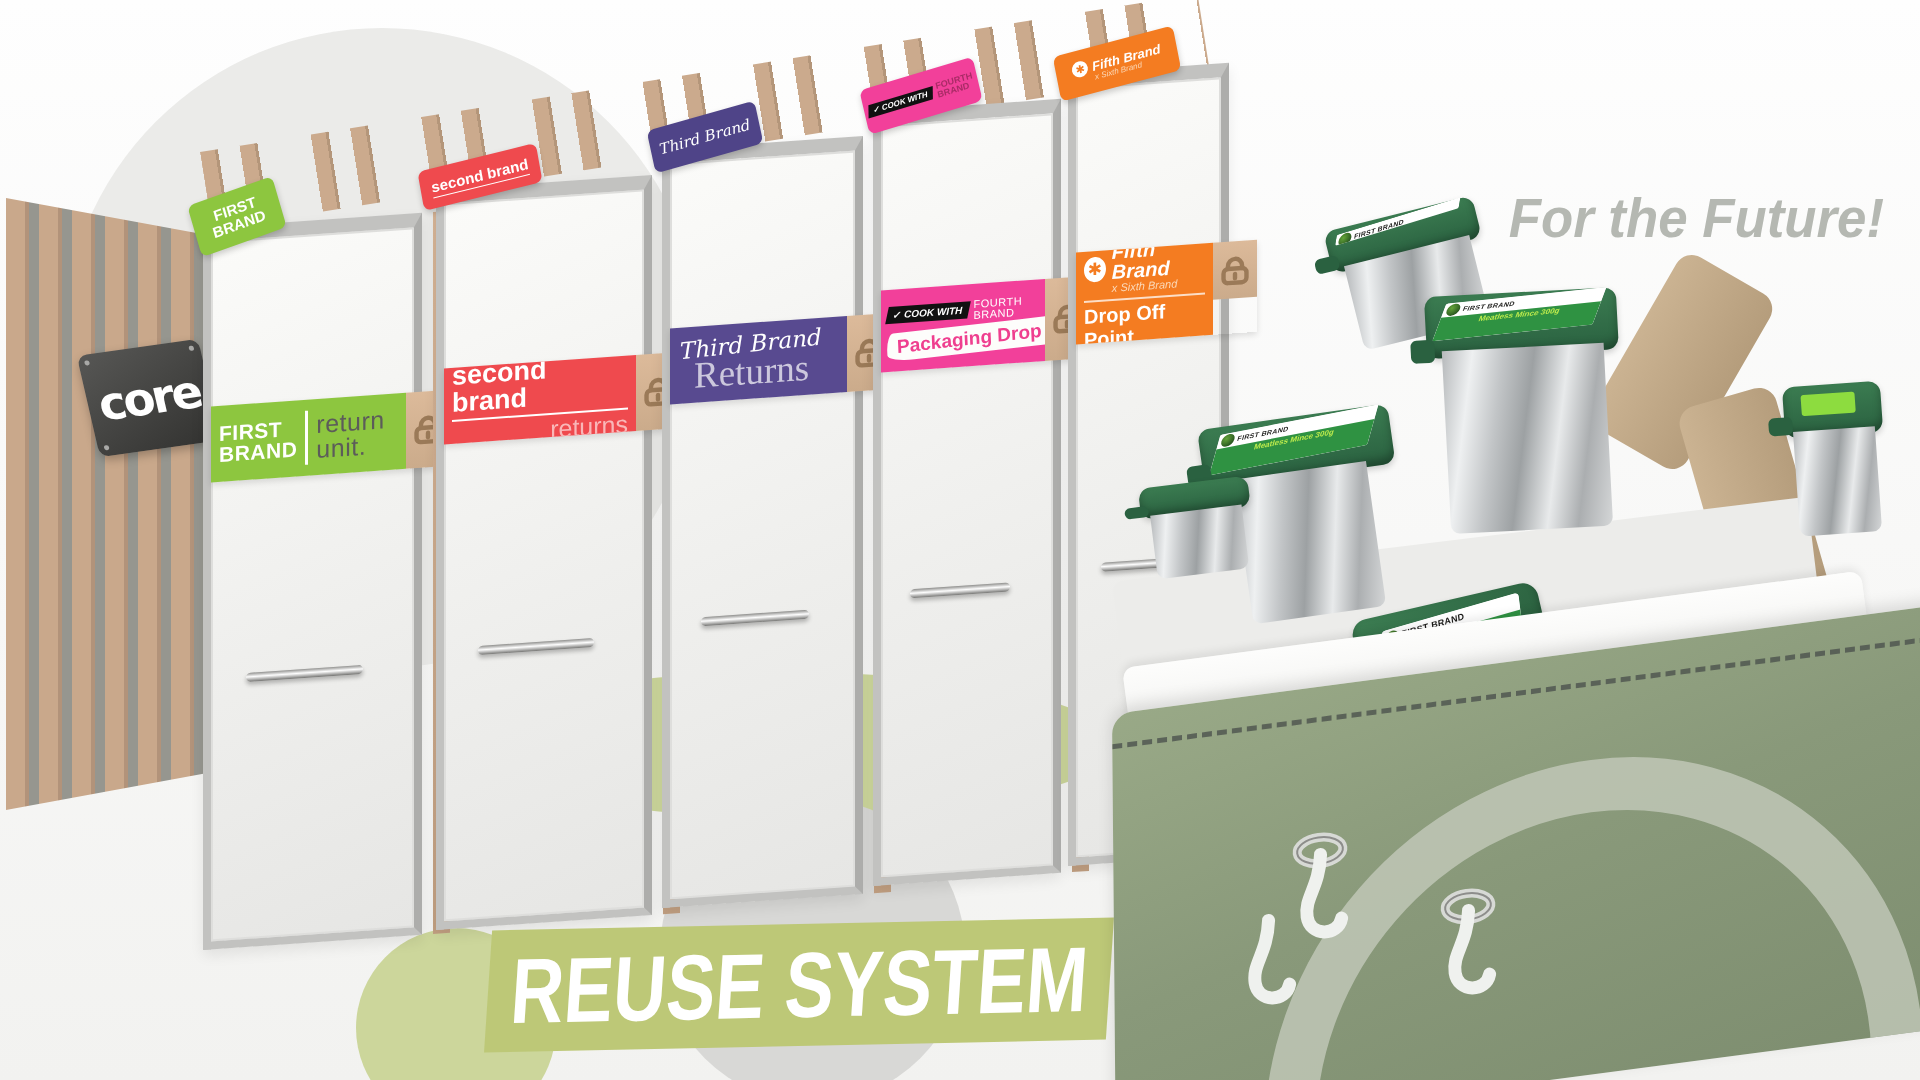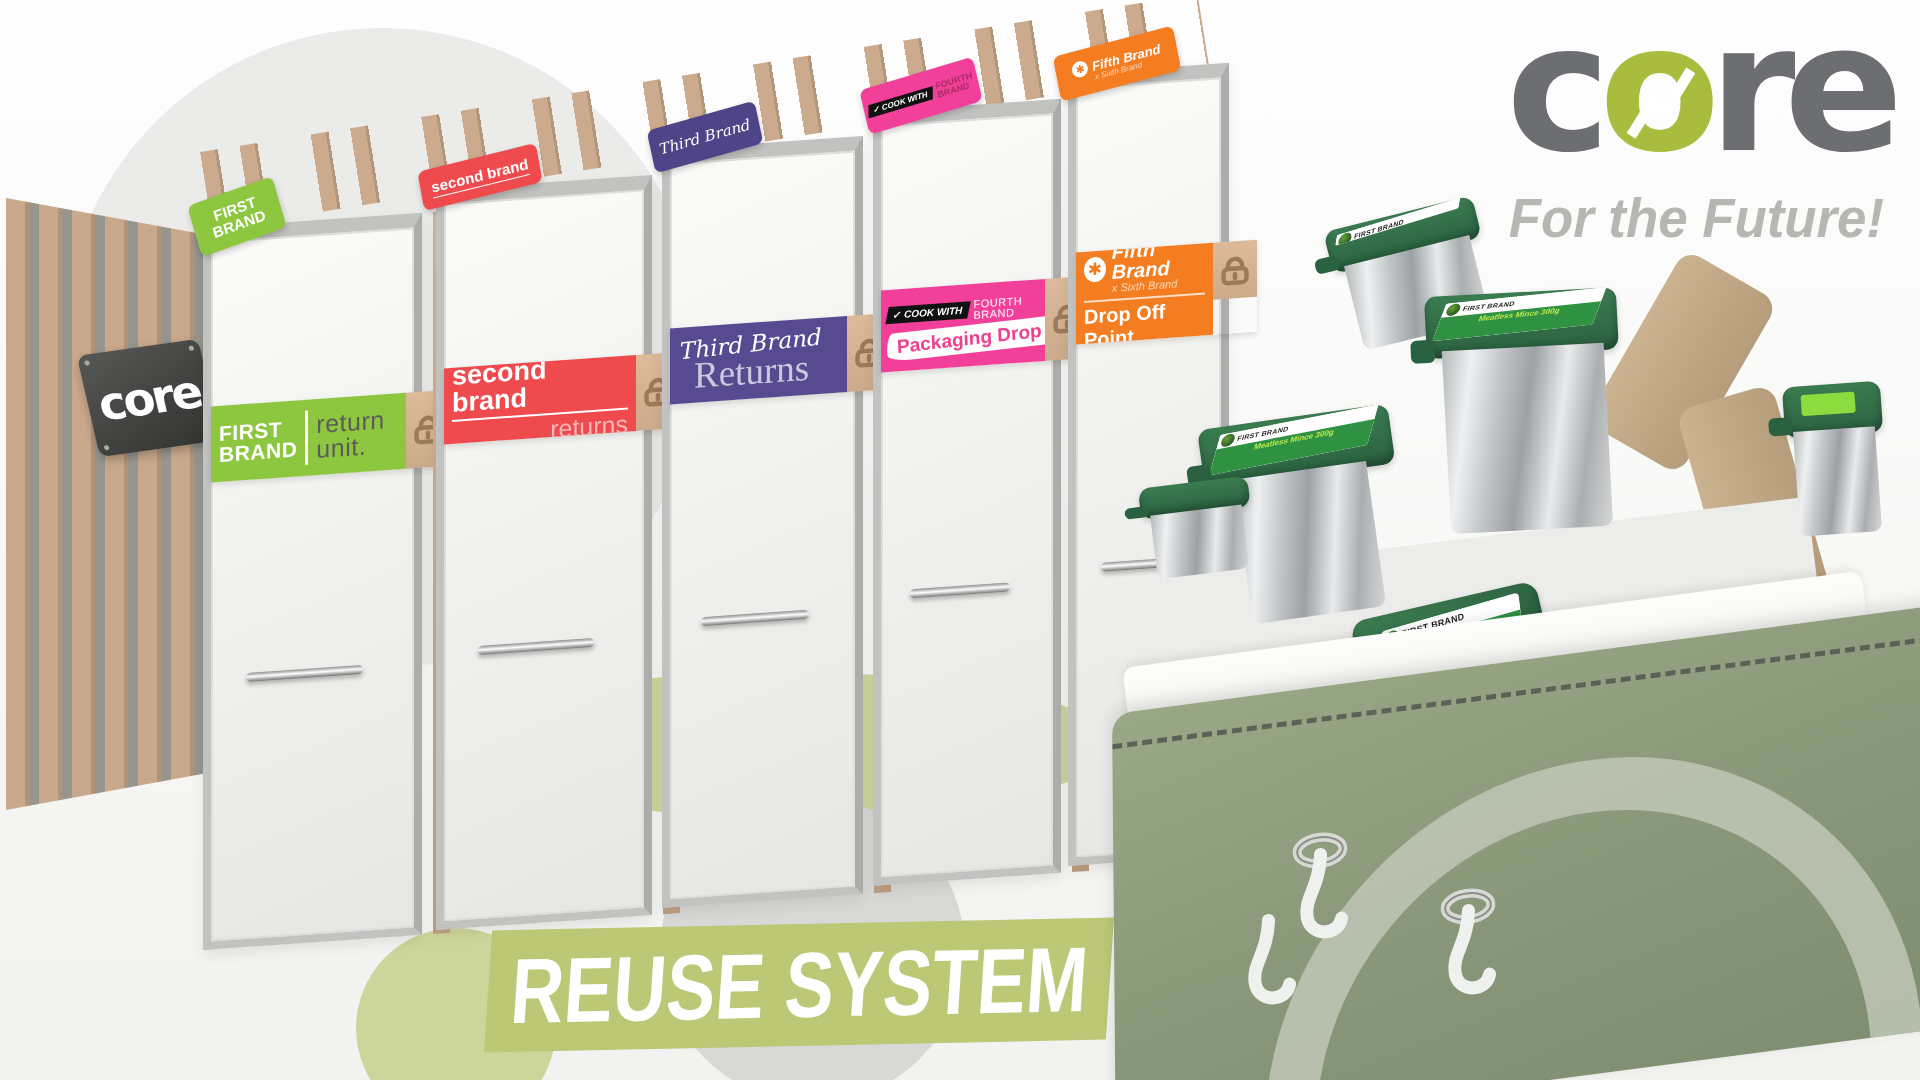--- a/index.html
+++ b/index.html
@@ -154,23 +154,20 @@
   </defs>
 </svg>
 
 <div class="scene">
 
   <div class="bgc c-topleft"></div>
   <div class="bgc e-olive"></div>
   <div class="bgc c-bottom"></div>
   <div class="bgc c-bottomleft"></div>
 
-  <div class="logo"><span>c</span><span class="o"><span>o</span><svg class="crack" viewBox="0 0 100 100">
-          <path d="M26 96 L50 58 L62 70 L88 28" stroke="#fff" stroke-width="11" fill="none"></path>
-        </svg></span><span>re</span></div>
   <div class="tagline">For the Future!</div>
 
   <div class="left-wall"></div>
   <div class="plaque">
     <i class="tl"></i>
       <i class="tr"></i>
     <i class="bl"></i>
       <i class="br"></i>
     <span>core</span>
   </div>

